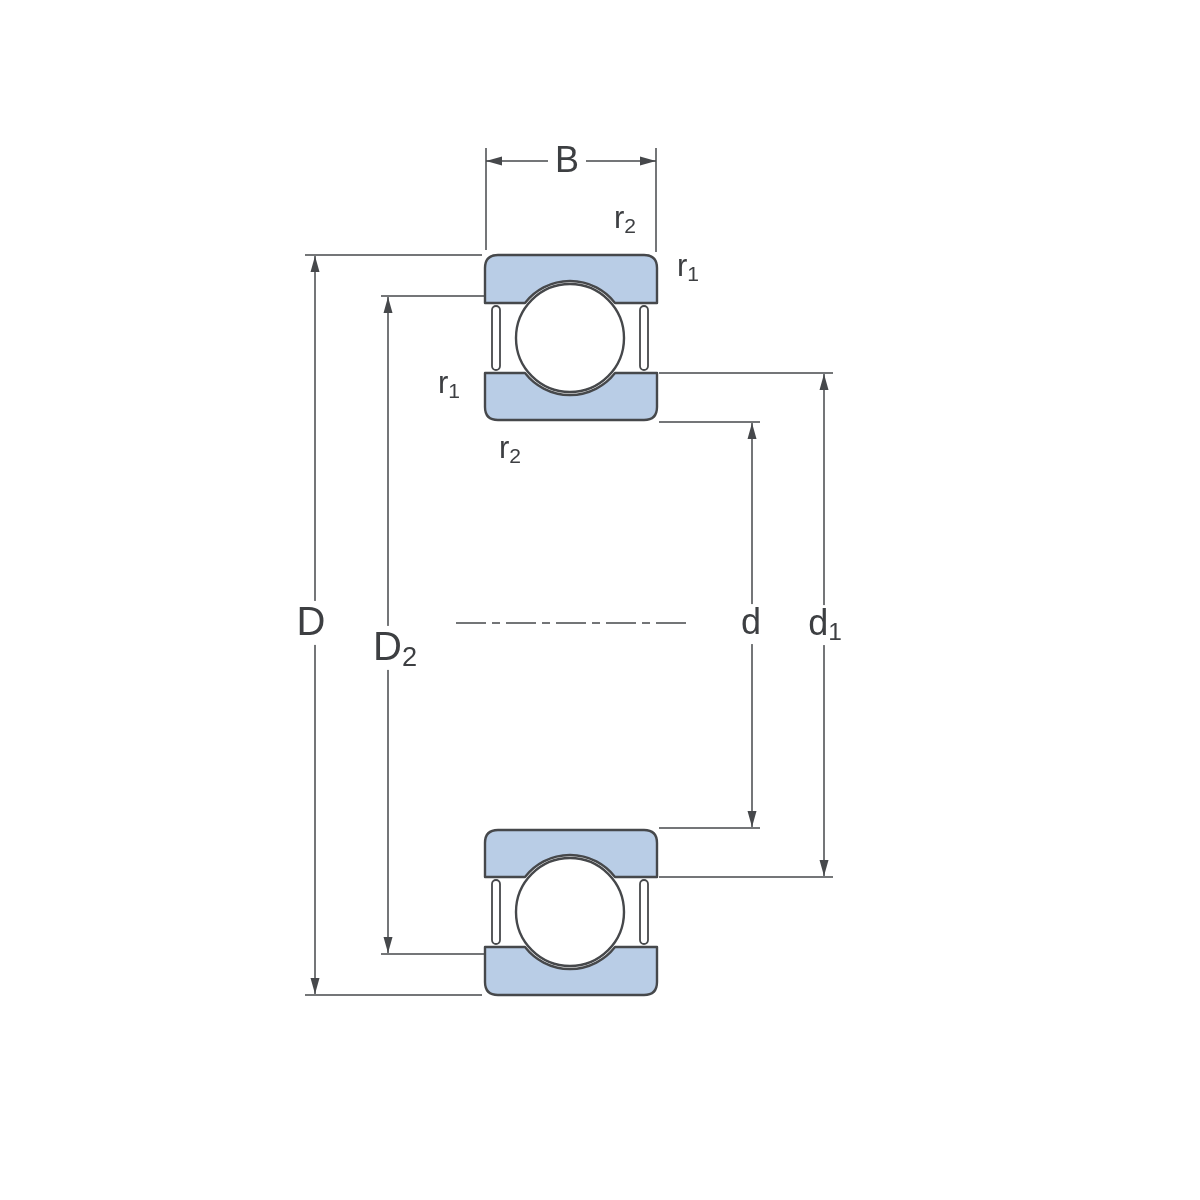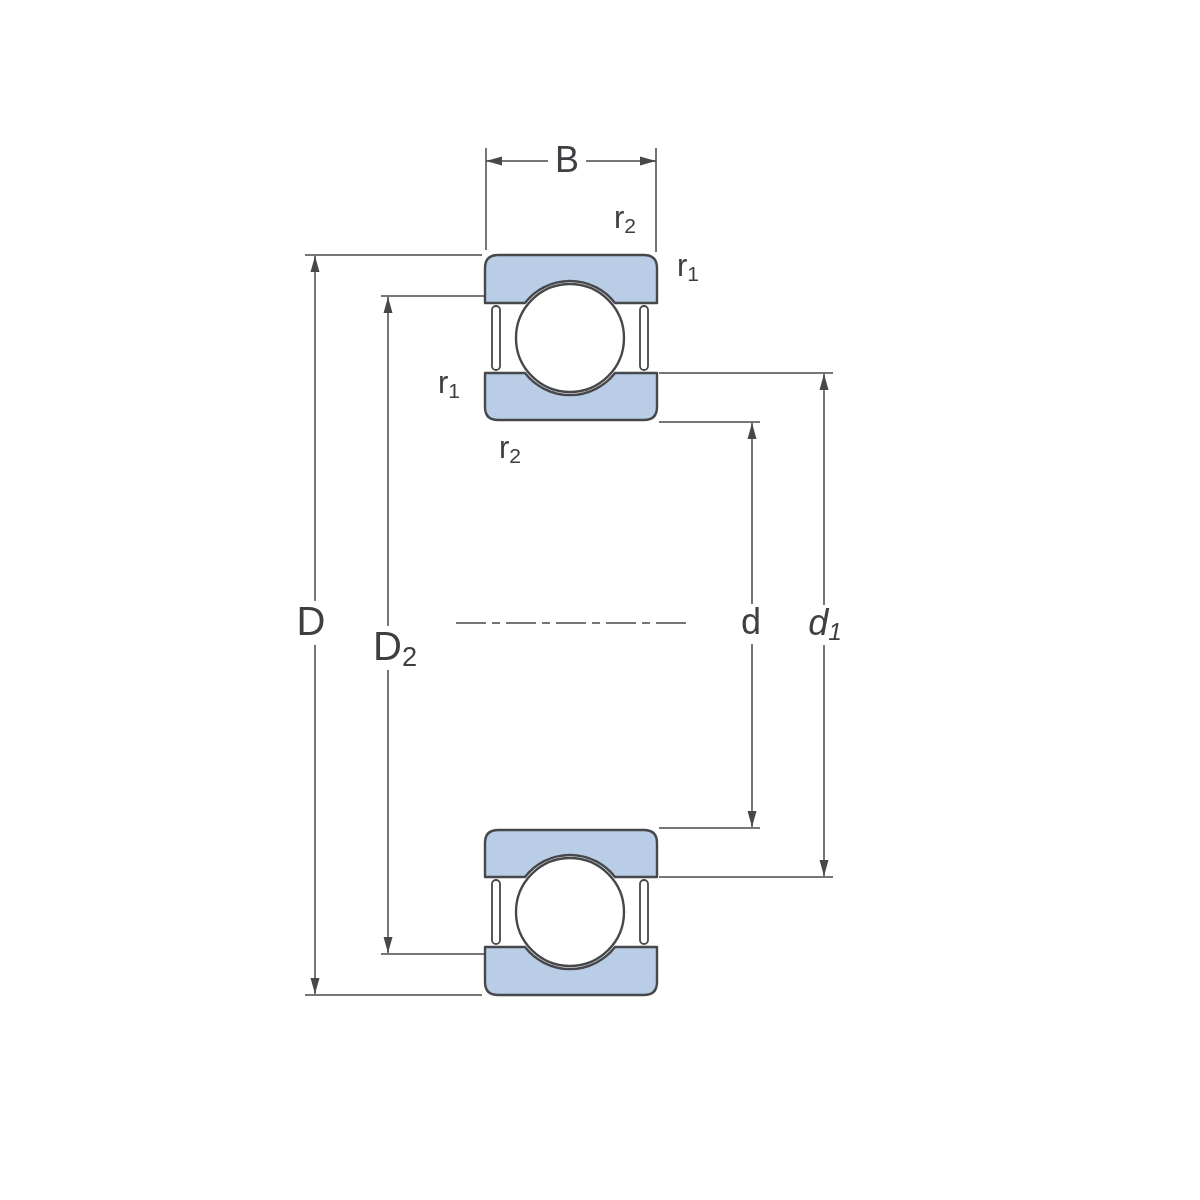--- a/index.html
+++ b/index.html
@@ -123,17 +123,17 @@
   </div>
 
   <div class="label size-xl on-line" style="left:395px; top:648px;">
     <span>D</span><span class="sub">2</span>
   </div>
 
   <div class="label size-lg on-line" style="left:751px; top:624px;">
     <span>d</span><span class="sub"></span>
   </div>
 
-  <div class="label size-lg on-line" style="left:825px; top:625px;font-style:italic;">
+  <div class="label size-lg on-line" style="left:825px; top:625px;">
     <span>d</span><span class="sub">1</span>
   </div>
 
 </div>
 
 </body></html>

